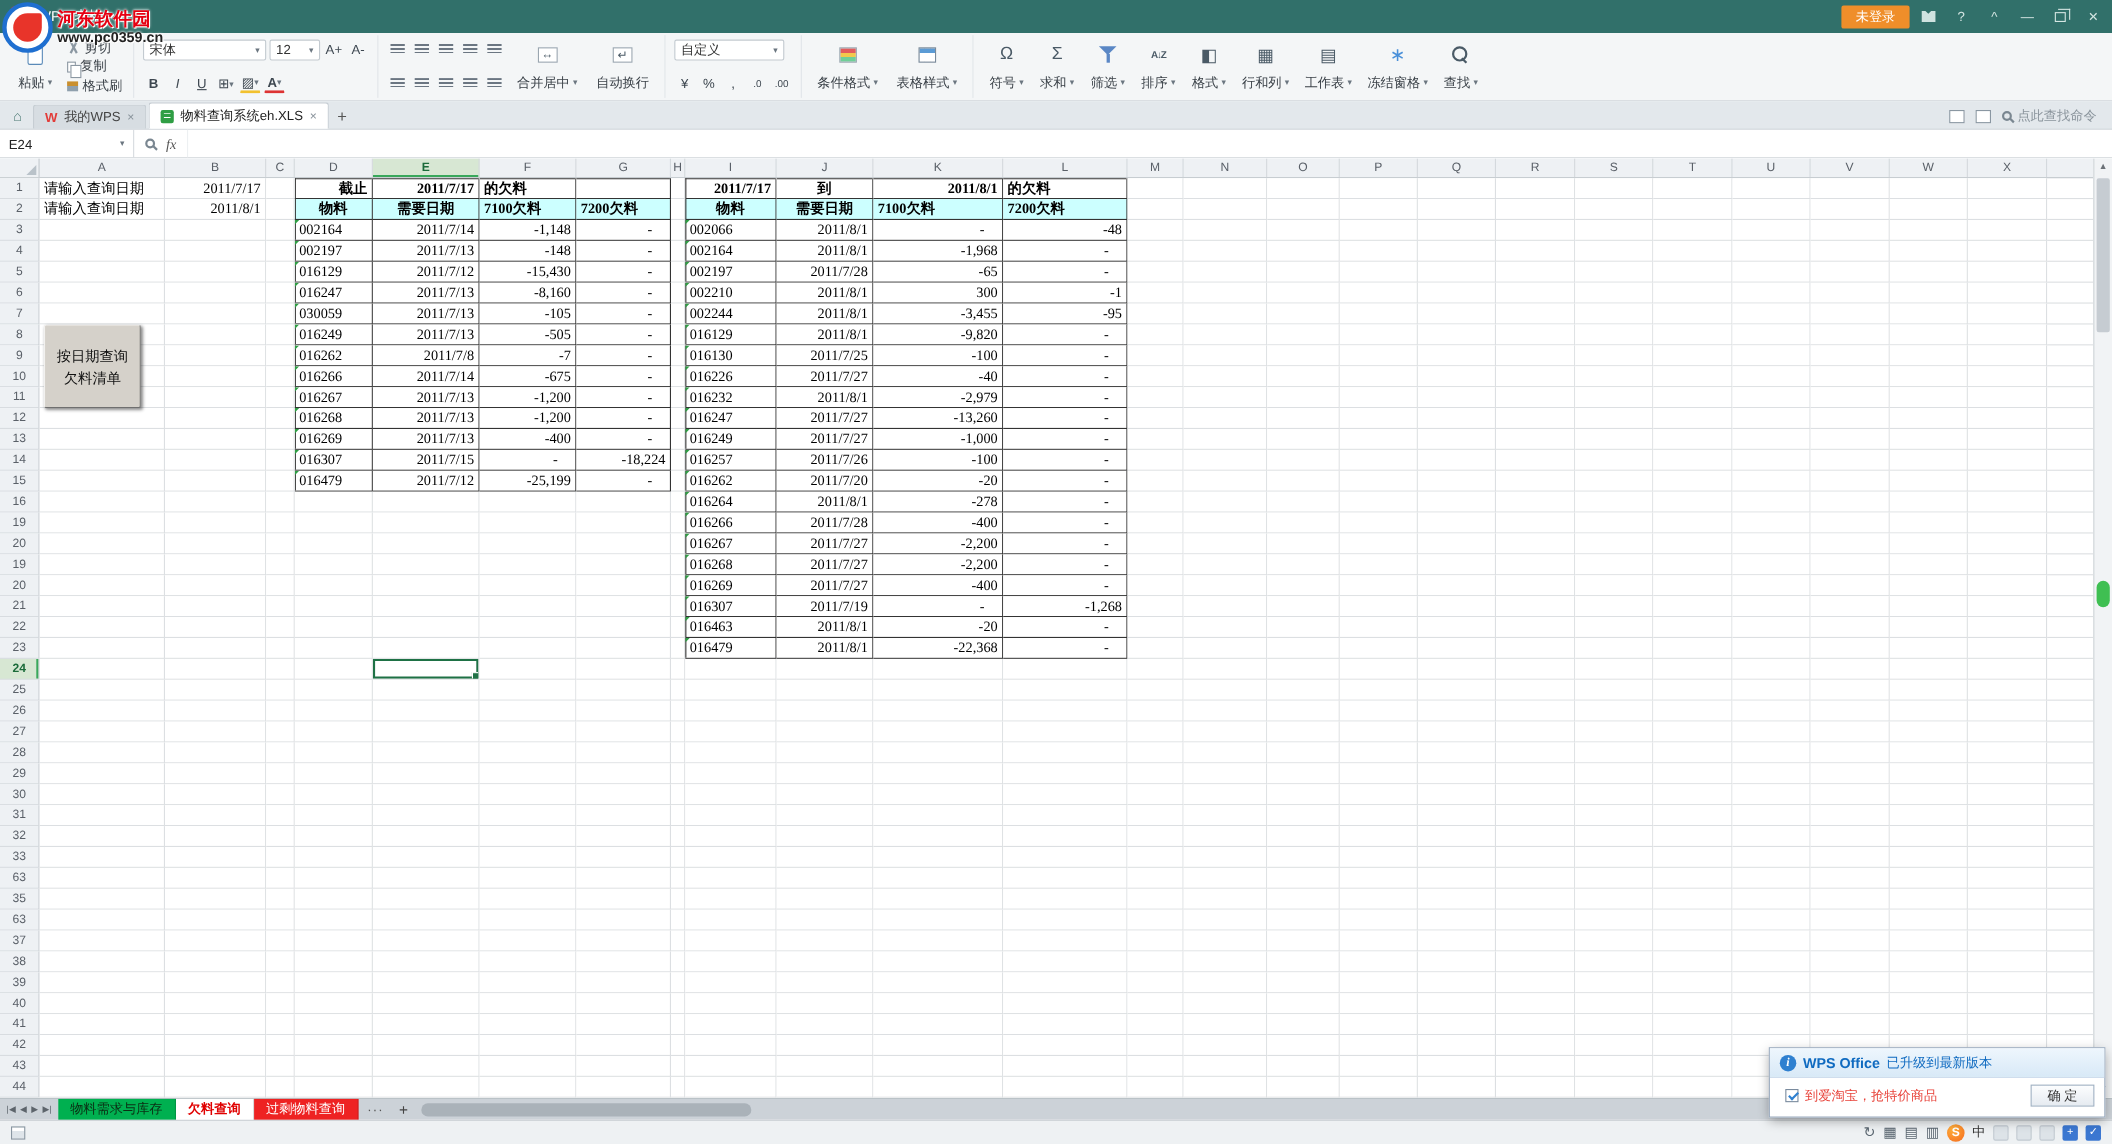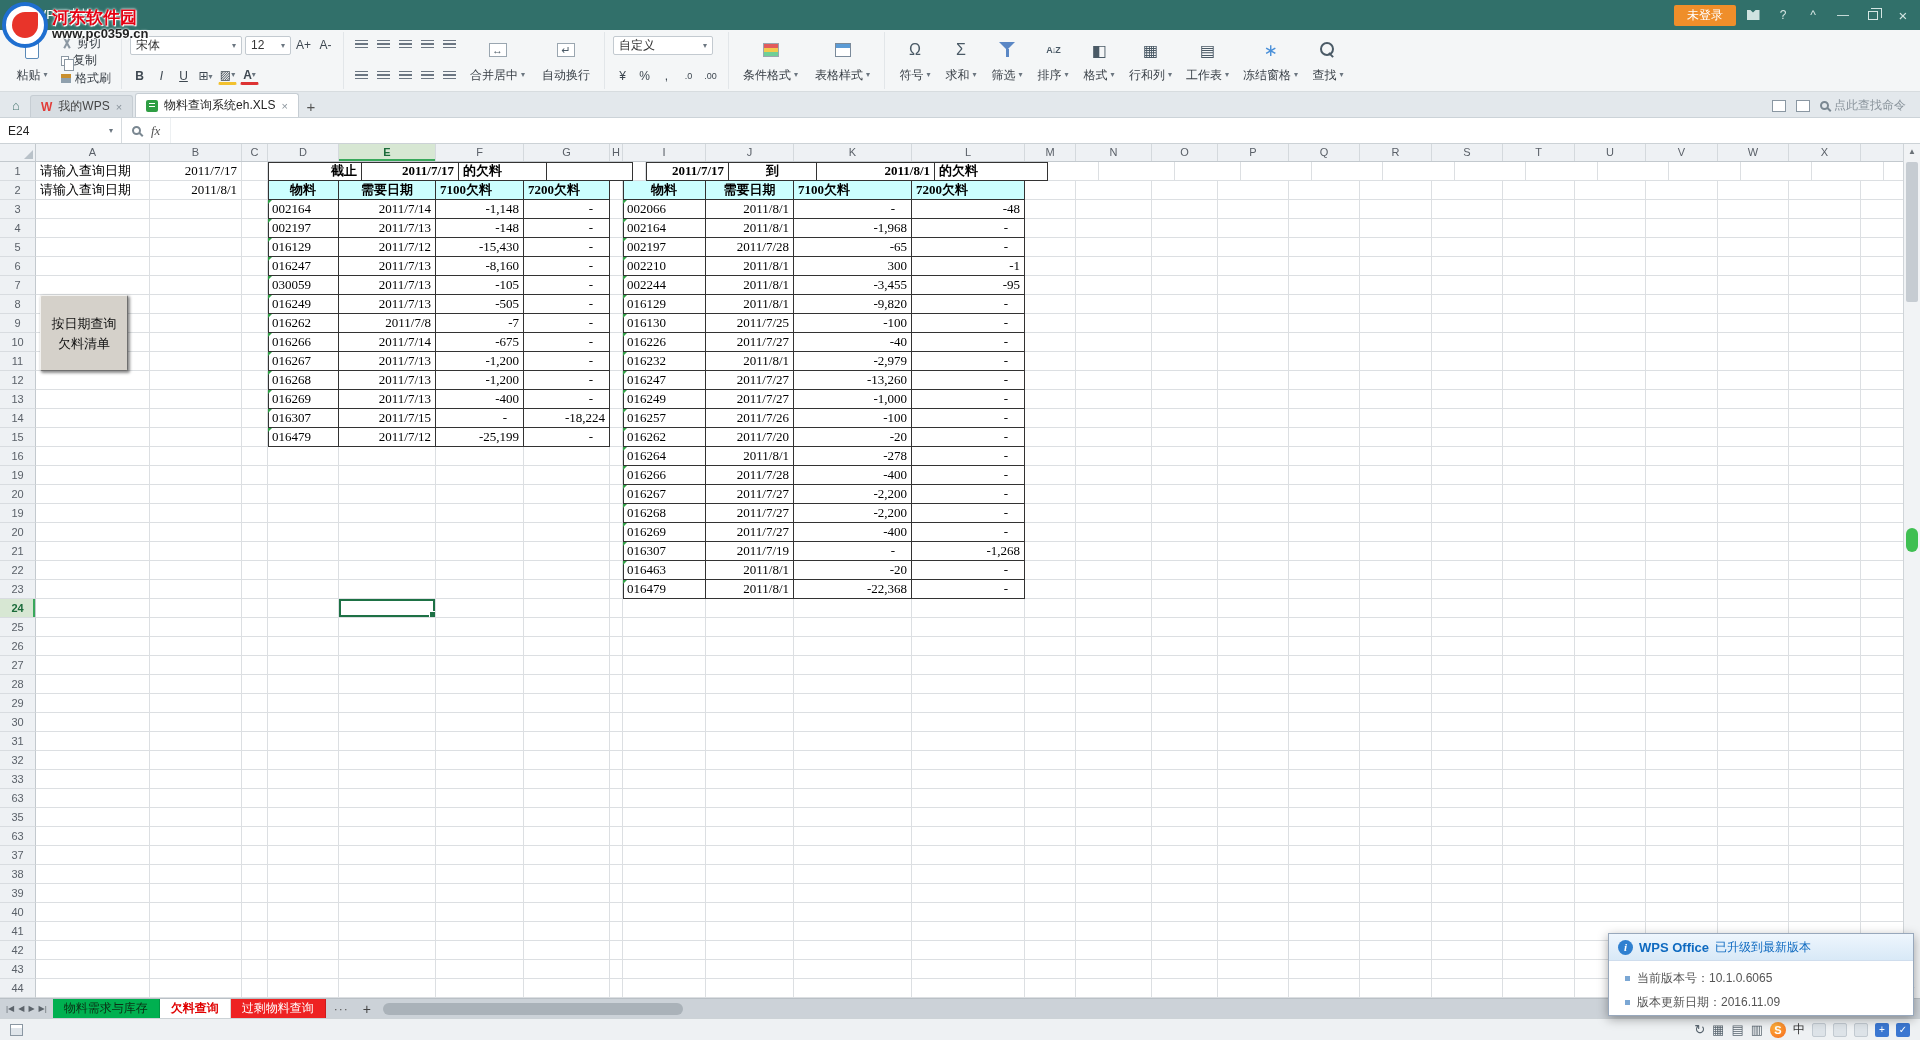--- a/index.html
+++ b/index.html
@@ -439,21 +439,21 @@
         <div class="corner"></div>
         <div style="display:contents"><div class="ch" style="width: 114px;">A</div><div class="ch" style="width: 92px;">B</div><div class="ch" style="width: 26px;">C</div><div class="ch" style="width: 71px;">D</div><div class="ch hlc" style="width: 97px;">E</div><div class="ch" style="width: 88px;">F</div><div class="ch" style="width: 86px;">G</div><div class="ch" style="width: 13px;">H</div><div class="ch" style="width: 83px;">I</div><div class="ch" style="width: 88px;">J</div><div class="ch" style="width: 118px;">K</div><div class="ch" style="width: 113px;">L</div><div class="ch" style="width: 51px;">M</div><div class="ch" style="width: 76px;">N</div><div class="ch" style="width: 66px;">O</div><div class="ch" style="width: 71px;">P</div><div class="ch" style="width: 71px;">Q</div><div class="ch" style="width: 72px;">R</div><div class="ch" style="width: 71px;">S</div><div class="ch" style="width: 72px;">T</div><div class="ch" style="width: 71px;">U</div><div class="ch" style="width: 72px;">V</div><div class="ch" style="width: 71px;">W</div><div class="ch" style="width: 72px;">X</div></div>
         <div class="hfill"></div>
       </div>
       <div>
           <div class="grow">
             <div class="rh">1</div>
             <div class="cell" style="width: 114px;">请输入查询日期</div>
             <div class="cell num" style="width: 92px;">2011/7/17</div>
             <div class="cell" style="width: 26px;"></div>
-            <div class="cell b num dark" style="width: 94px; box-shadow: rgb(51, 51, 51) 1px 0px 0px inset, rgb(51, 51, 51) 0px 1px 0px inset;">截止</div>
+            <div class="cell b num dark" style="width: 71px; box-shadow: rgb(51, 51, 51) 1px 0px 0px inset, rgb(51, 51, 51) 0px 1px 0px inset;">截止</div>
             <div class="cell b num dark" style="width: 97px; box-shadow: rgb(51, 51, 51) 0px 1px 0px inset;">2011/7/17</div>
             <div class="cell b dark" style="width: 88px; box-shadow: rgb(51, 51, 51) 0px 1px 0px inset;">的欠料</div>
             <div class="cell dark" style="width: 86px; box-shadow: rgb(51, 51, 51) 0px 1px 0px inset;"></div>
             <div class="cell" style="width: 13px;"></div>
             <div class="cell b num dark" style="width: 83px; box-shadow: rgb(51, 51, 51) 1px 0px 0px inset, rgb(51, 51, 51) 0px 1px 0px inset;">2011/7/17</div>
             <div class="cell b ctr dark" style="width: 88px; box-shadow: rgb(51, 51, 51) 0px 1px 0px inset;">到</div>
             <div class="cell b num dark" style="width: 118px; box-shadow: rgb(51, 51, 51) 0px 1px 0px inset;">2011/8/1</div>
             <div class="cell b dark" style="width: 113px; box-shadow: rgb(51, 51, 51) 0px 1px 0px inset;">的欠料</div>
             <div class="cell" style="width: 51px;"></div>
             <div class="cell" style="width: 76px;"></div>
@@ -1730,25 +1730,20 @@
       <span class="wm-t2">www.pc0359.cn</span>
     </span>
   </div>
 
   <div class="notif">
     <div class="notif-hd">
       <span class="info-ic">i</span>
       <span class="notif-brand">WPS Office</span>
       <span class="notif-title">已升级到最新版本</span>
     </div>
-    <div class="notif-bd">
-        <div class="nline">
-          <span class="bullet"></span>
-          <span>当前版本号：10.1.0.6065</span>
-        </div>
-        <div class="nline">
-          <span class="bullet"></span>
-          <span>版本更新日期：2016.11.09</span>
-        </div>
-      </div>
+    <div class="notif-ft">
+      <span class="chk"></span>
+      <span class="promo">到爱淘宝，抢特价商品</span>
+      <button class="okbtn">确 定</button>
+    </div>
   </div>
 
 </div>
 
 </body></html>

